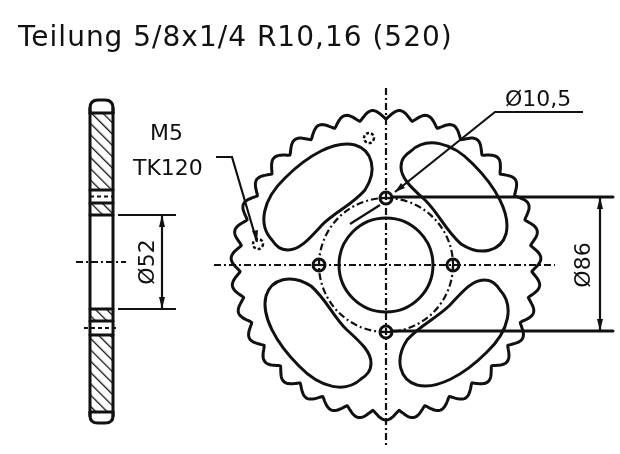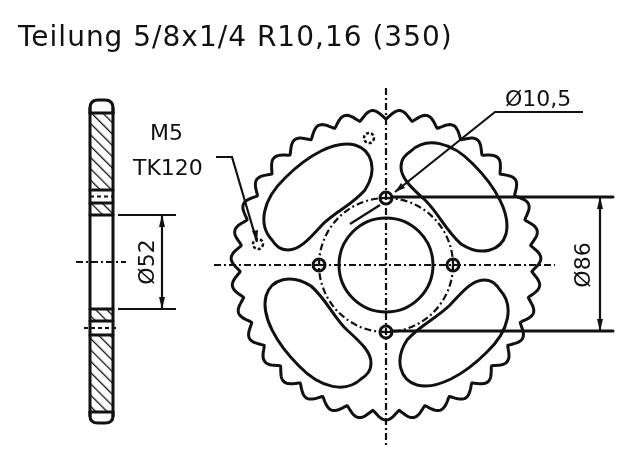--- a/index.html
+++ b/index.html
@@ -7,21 +7,21 @@
   #canvas { position:absolute; left:0; top:0; width:620px; height:454px; }
   .title { position:absolute; left:18px; top:20px; font-size:28px; color:#111; letter-spacing:1px; font-family:"DejaVu Sans", sans-serif; }
   svg text { font-family:"DejaVu Sans", sans-serif; fill:#111; }
   .stroke { stroke:#111; fill:none; stroke-width:3; stroke-linecap:round; stroke-linejoin:round; }
   .thin { stroke:#111; fill:none; stroke-width:2.2; }
   .center { stroke:#111; fill:none; stroke-width:2.2; stroke-dasharray:7 3 2 3; }
 </style>
 </head>
 <body>
 
-<div class="title">Teilung 5/8x1/4 R10,16 (350)</div>
+<div class="title">Teilung 5/8x1/4 R10,16 (520)</div>
 
 <svg id="canvas" viewBox="0 0 620 454" xmlns="http://www.w3.org/2000/svg">
   <defs>
     <pattern id="hatch" patternUnits="userSpaceOnUse" width="8" height="8" patternTransform="rotate(-45)">
       <line x1="0" y1="0" x2="0" y2="8" stroke="#111" stroke-width="2.6"></line>
     </pattern>
   </defs>
 
   <g>
 

